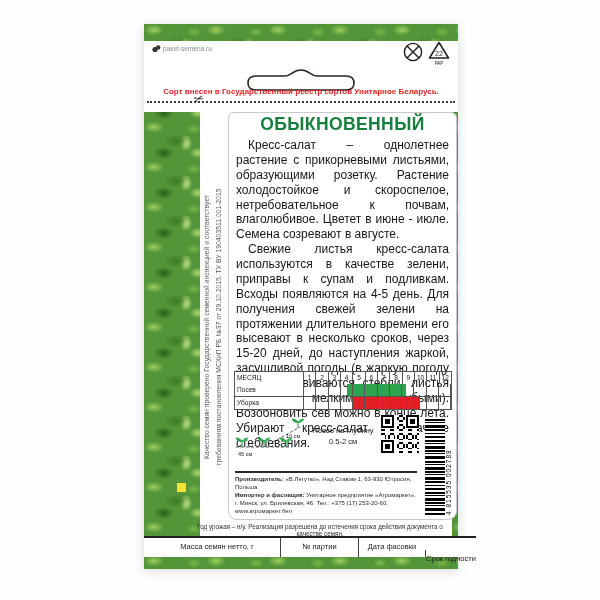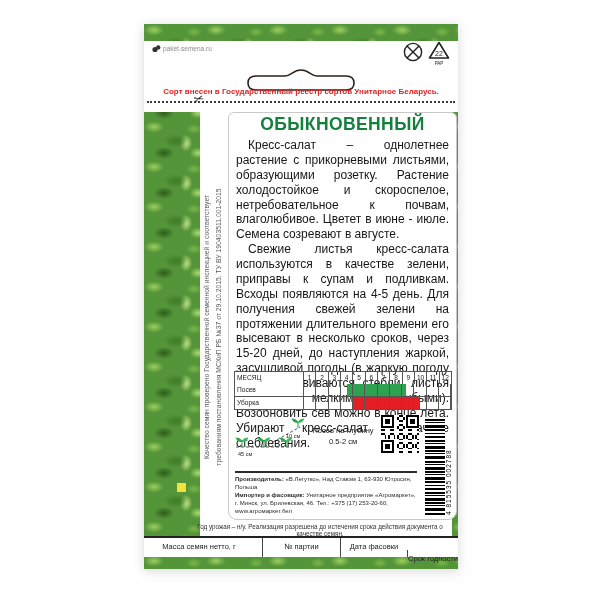--- a/index.html
+++ b/index.html
@@ -79,21 +79,21 @@
         #000 0 2px,#fff 2px 3.2px,#000 3.2px 4.2px,#fff 4.2px 6.1px,
         #000 6.1px 9px,#fff 9px 10.4px);}
   .bc-num{position:absolute;left:20px;top:0;height:96px;writing-mode:vertical-rl;
      transform:rotate(180deg);font-size:6.5px;color:#000;letter-spacing:1px;
      display:flex;align-items:center;}
 
   
   .year-note{position:absolute;left:42px;right:4px;top:499px;text-align:center;
              font-size:6.3px;color:#333;}
   .bottom-table{position:absolute;left:0;top:512px;width:100%;height:19px;
-                border-top:2px solid #222;display:flex;background:#fff;}
+                border-top:2px solid #222;display:flex;background:#fff;padding-left:18px;}
   .bt-cell{line-height:18px;text-align:center;font-size:7.5px;color:#222;border-left:1px solid #444;}
   .bt-cell:first-child{border-left:none;}
   .bt-0{width:110px;} .bt-1{width:77px;margin-left:8px;} .bt-2{width:66px;} .bt-3{flex:1;margin-top:12px;}
 
   .recycle-pap{position:relative;width:22px;text-align:center;font-size:4.5px;color:#222;}
 </style>
 </head>
 <body>
 
 <div class="stage">

